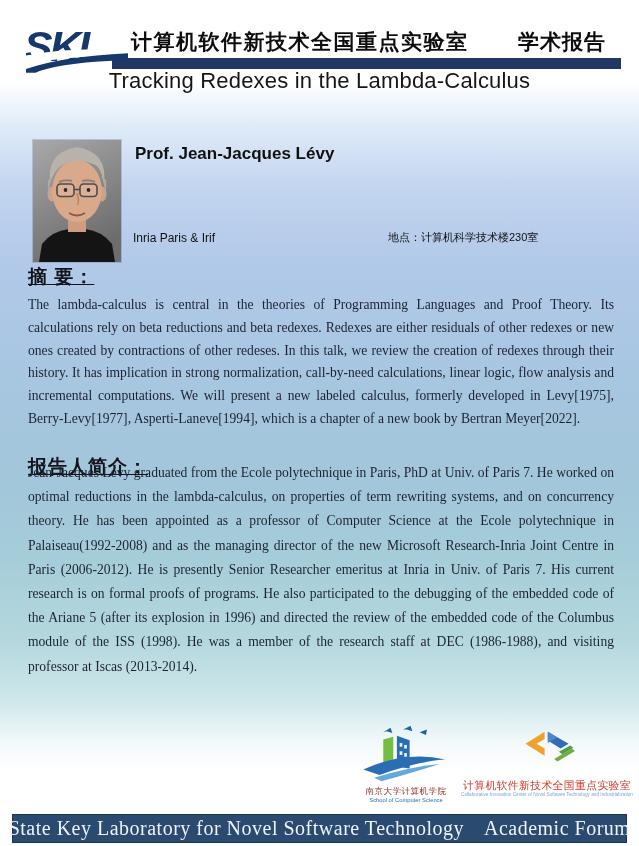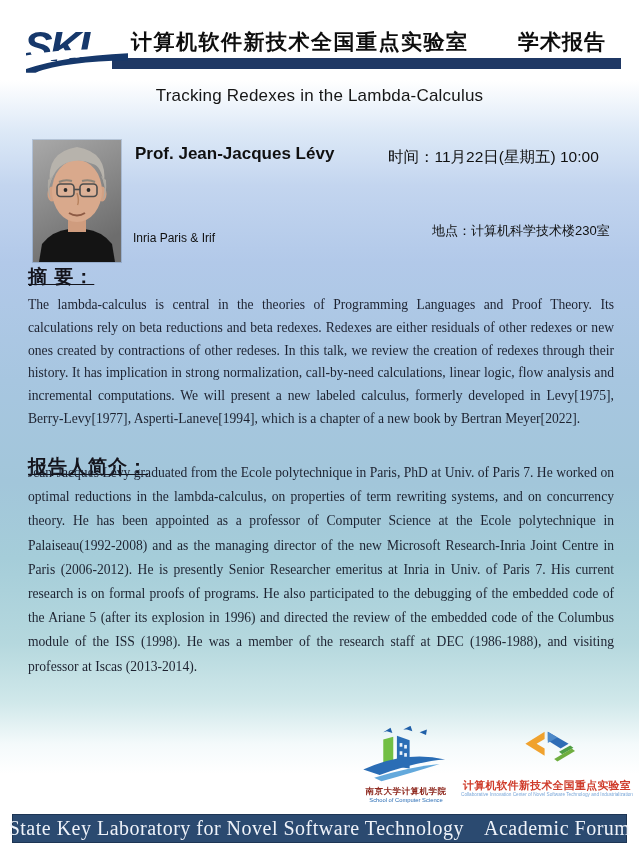--- a/index.html
+++ b/index.html
@@ -10,41 +10,41 @@
       #ffffff 0%, #ffffff 9.5%, #dde9f7 15.5%, #c3d5ef 22%, #b2c9e9 31%,
       #a7c6e0 45%, #a2c6da 57%, #a5cdd9 66%, #b5d8de 76%, #d0e8ea 83%,
       #f4fafb 88%, #ffffff 91.5%, #ffffff 100%);
   }
   
   .header-bar { position:absolute; left:112px; top:58px; width:509px; height:11px; background:#1f3864; }
   .skl-logo { position:absolute; left:26px; top:21px; width:102px; height:54px; }
   .lab-name { position:absolute; left:131px; top:28px; font-size:21px; font-weight:bold; color:#0e0e0e; letter-spacing:1.5px; white-space:nowrap; }
   .report-type { position:absolute; left:518px; top:28px; font-size:21px; font-weight:bold; color:#0e0e0e; letter-spacing:1px; white-space:nowrap; }
   
-  .title { position:absolute; left:0; top:86px; width:100%; margin:0; text-align:center;
-           font-size:17px; font-weight:400; color:#161616; letter-spacing:.2px; }
+  .title { position:absolute; left:0; top:68px; width:100%; margin:0; text-align:center;
+           font-size:22px; font-weight:400; color:#161616; letter-spacing:.2px; }
   
   .photo { position:absolute; left:33px; top:140px; width:88px; height:122px; box-shadow:0 0 0 1px rgba(70,90,120,.25); }
   .speaker-name { position:absolute; left:135px; top:144px; font-size:17px; font-weight:bold; color:#101010; white-space:nowrap; }
   .time-line { position:absolute; left:388px; top:147px; font-size:15.5px; color:#101010; white-space:nowrap; }
   .affiliation { position:absolute; left:133px; top:231px; font-size:12px; color:#101010; white-space:nowrap; }
-  .location-line { position:absolute; left:388px; top:222px; font-size:13px; color:#101010; white-space:nowrap;margin-left:44px; }
+  .location-line { position:absolute; left:388px; top:230px; font-size:11px; color:#101010; white-space:nowrap; }
   
   .sec-heading { position:absolute; left:28px; margin:0; font-size:19px; font-weight:bold; color:#14141c; letter-spacing:1px;text-decoration:underline; }
   .abstract-heading { top:264px; }
   .bio-heading { top:454px; }
   .sec-body { position:absolute; left:28px; width:586px; margin:0; text-align:justify;
               font-family:"Liberation Serif", serif; color:#1d2230; }
   .abstract-body { top:294px; font-size:13.6px; line-height:22.8px; }
   .bio-body { top:461px; font-size:13.6px; line-height:24.2px; }
   
   .logo-fig { position:absolute; margin:0; text-align:center; }
   .logo-nju { left:350px; top:726px; width:112px; }
   .logo-cic { left:460px; top:727px; width:174px; }
-  .logo-cap-zh { font-weight:bold; line-height:1.25; }
+  .logo-cap-zh { font-weight:normal; line-height:1.25; }
   .logo-nju .logo-cap-zh { font-size:8.5px; color:#8f2a20; letter-spacing:.5px; }
   .logo-nju .logo-cap-en { font-size:5.8px; color:#2a6db5; }
   .logo-cic .logo-cap-zh { font-size:10.8px; color:#cf3b2a; letter-spacing:.4px; white-space:nowrap; }
   .logo-cic .logo-cap-en { font-size:4.7px; color:#7aa7d9; white-space:nowrap; }
   
   .footer-bar { position:absolute; left:12px; top:814px; width:615px; height:29px; background:#2b4a70;
                 box-shadow:inset 0 0 0 1px #1d3554; display:flex; align-items:center; justify-content:center;
                 gap:20px; font-family:"Liberation Serif", serif; font-size:20px; color:#eef2f9; letter-spacing:.5px; }
   .footer-bar span { white-space:nowrap; }
 </style>
@@ -97,21 +97,20 @@
     <path d="M41,49.5 L47,49.5" stroke="#4c4c4c" stroke-width="1.6"></path>
 
     <circle cx="32.5" cy="50" r="1.9" fill="#2a2a2a"></circle>
     <circle cx="55.5" cy="50" r="1.9" fill="#2a2a2a"></circle>
 
     <path d="M44,53 q2.5,8 0.5,12" stroke="#b9835f" stroke-width="1.5" fill="none"></path>
     <path d="M36,73 q8,5 16,0" stroke="#8d5a44" stroke-width="2" fill="none"></path>
   </svg>
 
   <div class="speaker-name">Prof. Jean-Jacques Lévy</div>
-  <div class="time-line"><span>时间：</span><span>11月22日(星期五) 10:00</span></div>
   <div class="affiliation">Inria Paris &amp; Irif</div>
   <div class="location-line"><span>地点：</span><span>计算机科学技术楼230室</span></div>
 
   <h2 class="sec-heading abstract-heading">摘 要：</h2>
   <p class="sec-body abstract-body">The lambda-calculus is central in the theories of Programming Languages and Proof Theory. Its calculations rely on beta reductions and beta redexes. Redexes are either residuals of other redexes or new ones created by contractions of other redeses. In this talk, we review the creation of redexes through their history. It has implication in strong normalization, call-by-need calculations, linear logic, flow analysis and incremental computations. We will present a new labeled calculus, formerly developed in Levy[1975], Berry-Levy[1977], Asperti-Laneve[1994], which is a chapter of a new book by Bertran Meyer[2022].</p>
 
   <h2 class="sec-heading bio-heading">报告人简介：</h2>
   <p class="sec-body bio-body">Jean-Jacques Lévy graduated from the Ecole polytechnique in Paris, PhD at Univ. of Paris 7. He worked on optimal reductions in the lambda-calculus, on properties of term rewriting systems, and on concurrency theory. He has been appointed as a professor of Computer Science at the Ecole polytechnique in Palaiseau(1992-2008) and as the managing director of the new Microsoft Research-Inria Joint Centre in Paris (2006-2012). He is presently Senior Researcher emeritus at Inria in Univ. of Paris 7. His current research is on formal proofs of programs. He also participated to the debugging of the embedded code of the Ariane 5 (after its explosion in 1996) and directed the review of the embedded code of the Columbus module of the ISS (1998). He was a member of the research staff at DEC (1986-1988), and visiting professor at Iscas (2013-2014).</p>
 
   <figure class="logo-fig logo-nju">

